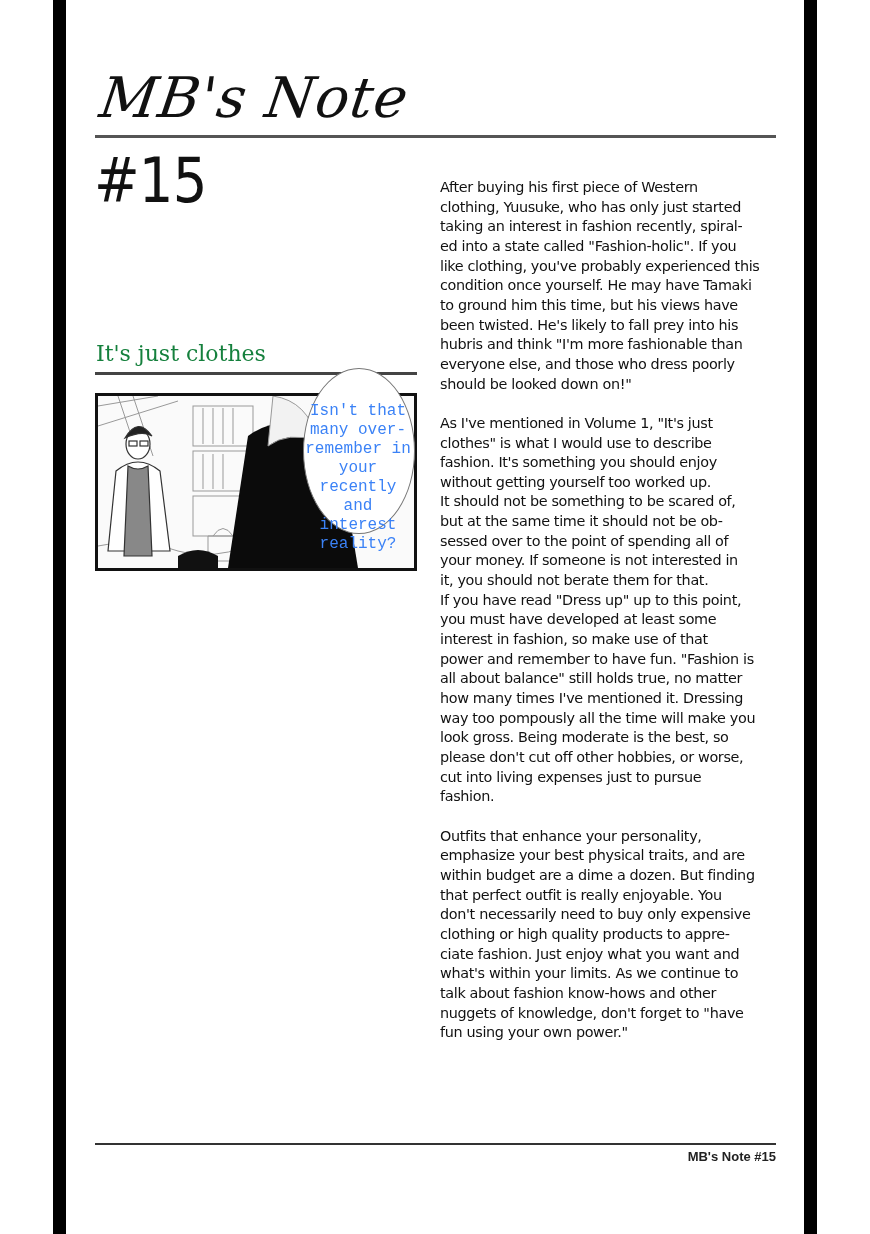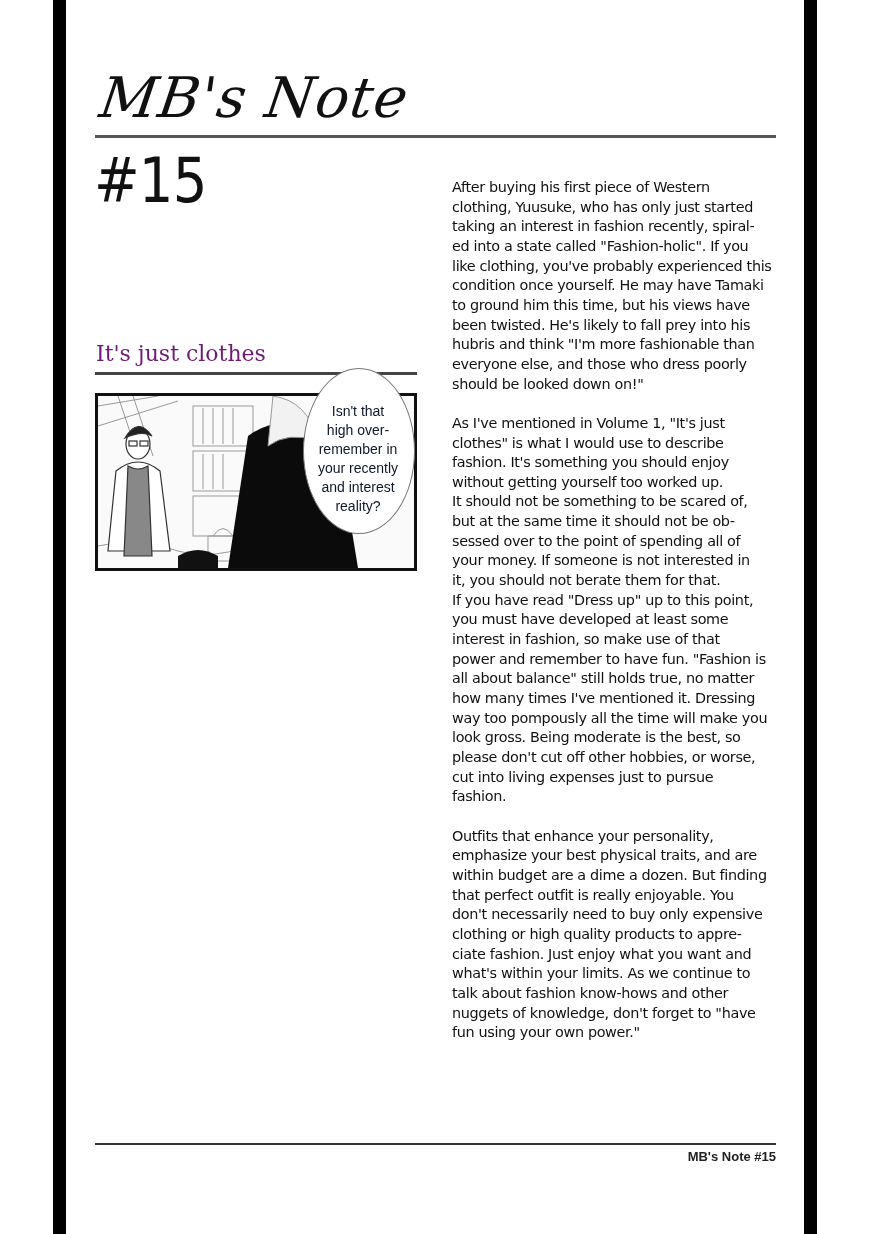--- a/index.html
+++ b/index.html
@@ -5,30 +5,30 @@
   html, body { margin:0; padding:0; }
   body { width:870px; height:1234px; background:#ffffff; position:relative; overflow:hidden; font-family:"DejaVu Sans", sans-serif; color:#111; }
   .bar { position:absolute; top:0; height:1234px; background:#000; }
   #bar-left { left:53px; width:13px; }
   #bar-right { left:804px; width:13px; }
 
   #title { position:absolute; left:96px; top:66px; font-family:"DejaVu Serif", serif; font-style:italic; font-size:56px; font-weight:normal; letter-spacing:1px; color:#111; line-height:64px; transform:skewX(-8deg); transform-origin:left bottom; }
   #title-rule { position:absolute; left:95px; top:135px; width:681px; height:3px; background:#555; }
   #number { position:absolute; left:94px; top:146px; font-family:"DejaVu Sans", sans-serif; font-weight:normal; font-size:62px; line-height:70px; color:#111; letter-spacing:-1px; transform:scaleX(0.88); transform-origin:left top; }
 
-  #subhead { position:absolute; left:96px; top:340px; font-family:"DejaVu Serif", serif; font-size:22px; line-height:28px; color:#701a75; }
+  #subhead { position:absolute; left:96px; top:340px; font-family:"DejaVu Serif", serif; font-size:22px; line-height:28px; color:#15803d; }
   #subhead-rule { position:absolute; left:95px; top:372px; width:322px; height:3px; background:#444; }
 
   #panel { position:absolute; left:95px; top:393px; width:316px; height:172px; border:3px solid #111; background:#fafafa; overflow:hidden; }
   #panel svg { position:absolute; left:0; top:0; }
 
   #bubble { position:absolute; left:303px; top:368px; width:110px; height:164px; border-radius:50%; background:#fff; border:1px solid #777; }
-  #bubble-text { position:absolute; left:303px; top:402px; width:110px; text-align:center; font-family:Liberation Sans, sans-serif; font-size:14px; line-height:19px; color:#0f172a; }
+  #bubble-text { position:absolute; left:303px; top:402px; width:110px; text-align:center; font-family:Liberation Mono, monospace; font-size:16px; line-height:19px; color:#3b82f6; }
 
-  #body { position:absolute; left:452px; top:178px; width:348px; font-family:"DejaVu Sans", sans-serif; font-size:14.4px; line-height:19.65px; color:#111; letter-spacing:-0.35px; }
+  #body { position:absolute; left:440px; top:178px; width:348px; font-family:"DejaVu Sans", sans-serif; font-size:14.4px; line-height:19.65px; color:#111; letter-spacing:-0.35px; }
   #body p { margin:0 0 19.65px 0; white-space:pre-line; }
 
   #footer-rule { position:absolute; left:95px; top:1143px; width:681px; height:2px; background:#333; }
   #footer-label { position:absolute; left:600px; top:1149px; width:176px; text-align:right; font-family:"Liberation Sans", sans-serif; font-weight:bold; font-size:13px; color:#222; }
 </style>
 </head>
 <body>
 
 <div id="bar-left" class="bar"></div>
 <div id="bar-right" class="bar"></div>
@@ -74,21 +74,21 @@
 
     <path d="M150 40 q40 -30 90 10 l20 122 h-130 z" fill="#0b0b0b"></path>
     <path d="M175 0 q35 5 45 45 q-30 -10 -50 5 z" fill="#f2f2f2" stroke="#999" stroke-width="1"></path>
     <path d="M80 160 q20 -12 40 0 v12 h-40 z" fill="#111"></path>
   </svg>
 </div>
 
 <div id="bubble"></div>
 <div id="bubble-text">
   <div>Isn't that</div>
-  <div>high over-</div>
+  <div>many over-</div>
   <div>remember in</div>
   <div>your recently</div>
   <div>and interest</div>
   <div>reality?</div>
 </div>
 
 <div id="body">
   <p>After buying his first piece of Western
 clothing, Yuusuke, who has only just started
 taking an interest in fashion recently, spiral-

